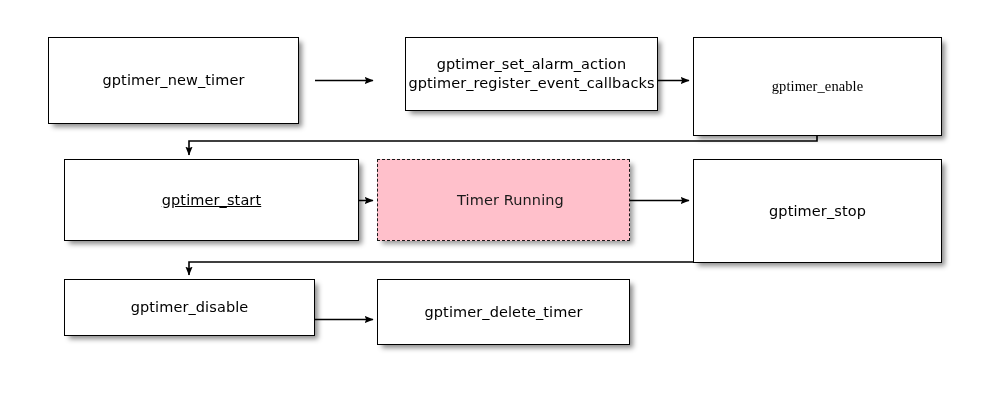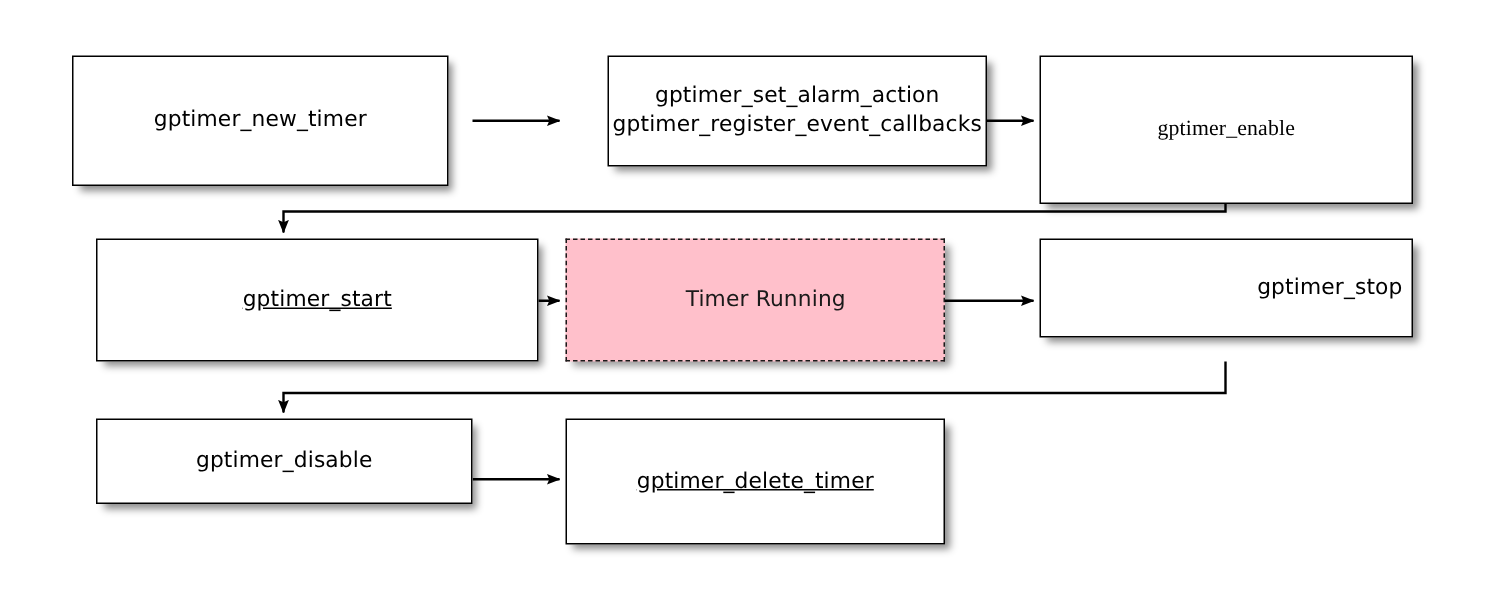--- a/index.html
+++ b/index.html
@@ -112,25 +112,25 @@
   </div>
 
   <div class="node" style="left:64px; top:159px; width:295px; height:82px;text-decoration:underline;">
     <span class="label">gptimer_start</span>
   </div>
 
   <div class="node state" style="left:377px; top:159px; width:253px; height:82px;padding-left:14px;">
     <span class="label">Timer Running</span>
   </div>
 
-  <div class="node" style="left:693px; top:159px; width:249px; height:66px;justify-content:flex-end;">
+  <div class="node" style="left:693px; top:159px; width:249px; height:104px;">
     <span class="label">gptimer_stop</span>
   </div>
 
   <div class="node" style="left:64px; top:279px; width:251px; height:57px;">
     <span class="label">gptimer_disable</span>
   </div>
 
-  <div class="node" style="left:377px; top:279px; width:253px; height:84px;text-decoration:underline;">
+  <div class="node" style="left:377px; top:279px; width:253px; height:66px;">
     <span class="label">gptimer_delete_timer</span>
   </div>
 
 </div>
 
 </body></html>

